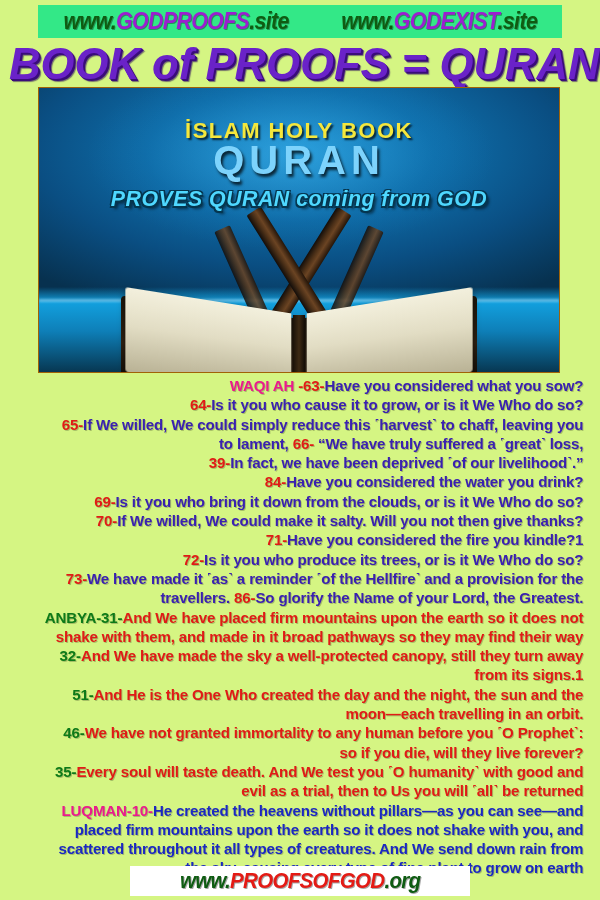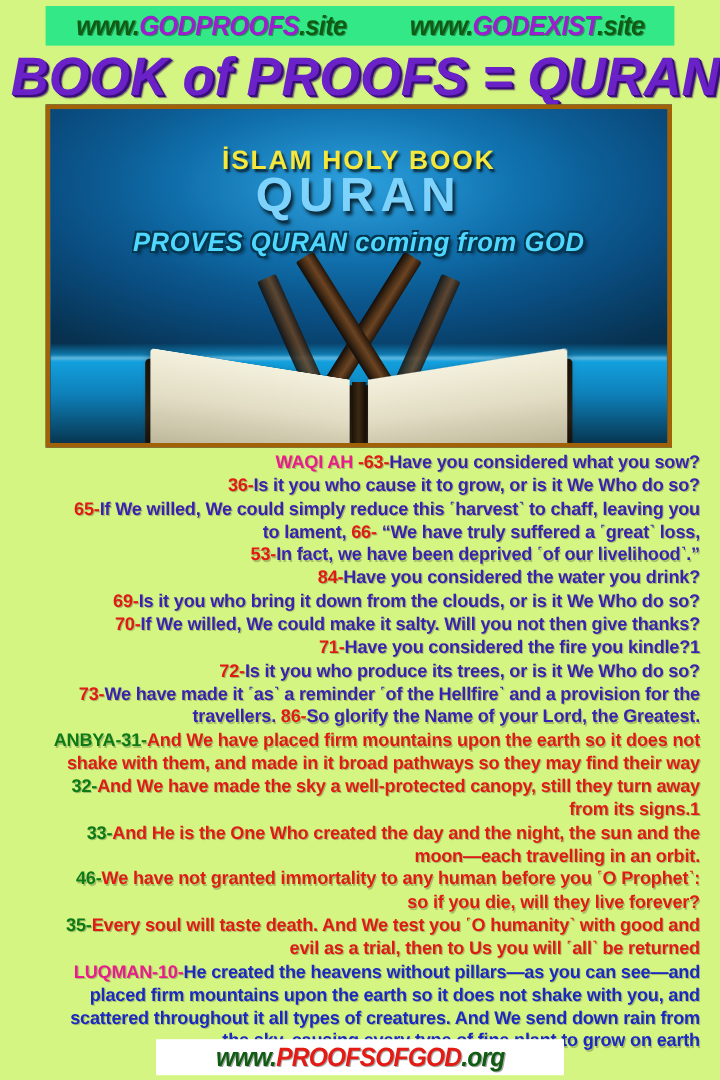--- a/index.html
+++ b/index.html
@@ -61,21 +61,21 @@
        3px 3px 1px rgba(40,10,90,0.55);
   }
 
   
   .hero {
     position: absolute;
     left: 38px;
     top: 87px;
     width: 522px;
     height: 286px;
-    border: 4px solid #a16207;
+    border: 1px solid #a16207;
     box-sizing: border-box;
     overflow: hidden;
     background: #0a4a78;
   }
   .hero-bg {
     position: absolute;
     inset: 0;
     background:
       radial-gradient(ellipse 75% 60% at 50% 22%, #1188c8 0%, #0e6ba6 38%, #0a4e82 68%, #07314f 100%),
       linear-gradient(180deg, #0b5c92 0%, #1592d4 55%, #0a3a5e 100%);
@@ -282,36 +282,36 @@
     </div>
   </div>
 
   <div class="hero-txt ht-islam">İSLAM  HOLY  BOOK</div>
   <div class="hero-txt ht-quran">QURAN</div>
   <div class="hero-txt ht-proves">PROVES  QURAN  coming  from   GOD</div>
 </div>
 
 <div class="verses" id="verses">
     <div class="vline"><span class="c-magenta">WAQI AH </span><span class="c-red">-63-</span><span class="c-purple">Have you considered what you sow?</span></div>
-    <div class="vline"><span class="c-red">36-</span><span class="c-purple">Is it you who cause it to grow, or is it We Who do so?</span></div>
+    <div class="vline"><span class="c-red">64-</span><span class="c-purple">Is it you who cause it to grow, or is it We Who do so?</span></div>
     <div class="vline"><span class="c-red">65-</span><span class="c-purple">If We willed, We could simply reduce this ˹harvest˺ to  chaff, leaving you</span></div>
     <div class="vline"><span class="c-purple">to lament,   </span><span class="c-red">66-</span><span class="c-purple"> “We have truly suffered a ˹great˺ loss,</span></div>
-    <div class="vline"><span class="c-red">53-</span><span class="c-purple">In fact, we have been deprived ˹of our livelihood˺.”</span></div>
+    <div class="vline"><span class="c-red">39-</span><span class="c-purple">In fact, we have been deprived ˹of our livelihood˺.”</span></div>
     <div class="vline"><span class="c-red">84-</span><span class="c-purple">Have you considered the water you drink?</span></div>
     <div class="vline"><span class="c-red">69-</span><span class="c-purple">Is it you who bring it down from the clouds, or is it We Who do so?</span></div>
     <div class="vline"><span class="c-red">70-</span><span class="c-purple">If We willed, We could make it salty. Will you not then give thanks?</span></div>
     <div class="vline"><span class="c-red">71-</span><span class="c-purple">Have you considered the fire you kindle?1</span></div>
     <div class="vline"><span class="c-red">72-</span><span class="c-purple">Is it you who produce its trees, or is it We Who do so?</span></div>
     <div class="vline"><span class="c-red">73-</span><span class="c-purple">We have made it ˹as˺ a reminder ˹of the Hellfire˺ and a provision for the</span></div>
     <div class="vline"><span class="c-purple">travellers.  </span><span class="c-red">86-</span><span class="c-purple">So glorify the Name of your Lord, the Greatest.</span></div>
     <div class="vline"><span class="c-green">ANBYA-31-</span><span class="c-red">And We have placed firm mountains upon the earth so it does not</span></div>
     <div class="vline"><span class="c-red">shake with them, and made in it broad pathways so they may find their way</span></div>
     <div class="vline"><span class="c-green">32-</span><span class="c-red">And We have made the sky a well-protected canopy, still they turn away</span></div>
     <div class="vline"><span class="c-red">from its signs.1</span></div>
-    <div class="vline"><span class="c-green">33-</span><span class="c-red">And He is the One Who created the day and the night, the sun and the</span></div>
+    <div class="vline"><span class="c-green">51-</span><span class="c-red">And He is the One Who created the day and the night, the sun and the</span></div>
     <div class="vline"><span class="c-red">moon—each travelling in an orbit.</span></div>
     <div class="vline"><span class="c-green">46-</span><span class="c-red">We have not granted immortality to any human before you ˹O Prophet˺:</span></div>
     <div class="vline"><span class="c-red">so if you die, will they live forever?</span></div>
     <div class="vline"><span class="c-green">35-</span><span class="c-red">Every soul will taste death. And We test you ˹O humanity˺ with good and</span></div>
     <div class="vline"><span class="c-red">evil as a trial, then to Us you will ˹all˺ be returned</span></div>
     <div class="vline"><span class="c-magenta">LUQMAN-10-</span><span class="c-blue">He created the heavens without pillars—as you can see—and</span></div>
     <div class="vline"><span class="c-blue">placed firm mountains upon the earth so it does not shake with you, and</span></div>
     <div class="vline"><span class="c-blue">scattered throughout it all types of creatures. And We send down rain from</span></div>
     <div class="vline"><span class="c-blue">the sky, causing every type of fine plant to grow on earth</span></div>
   </div>

